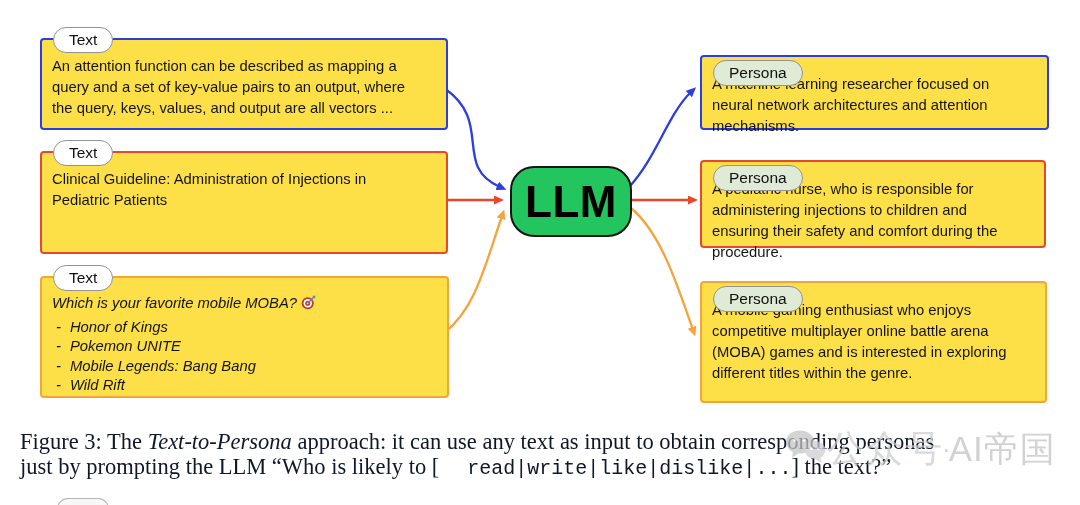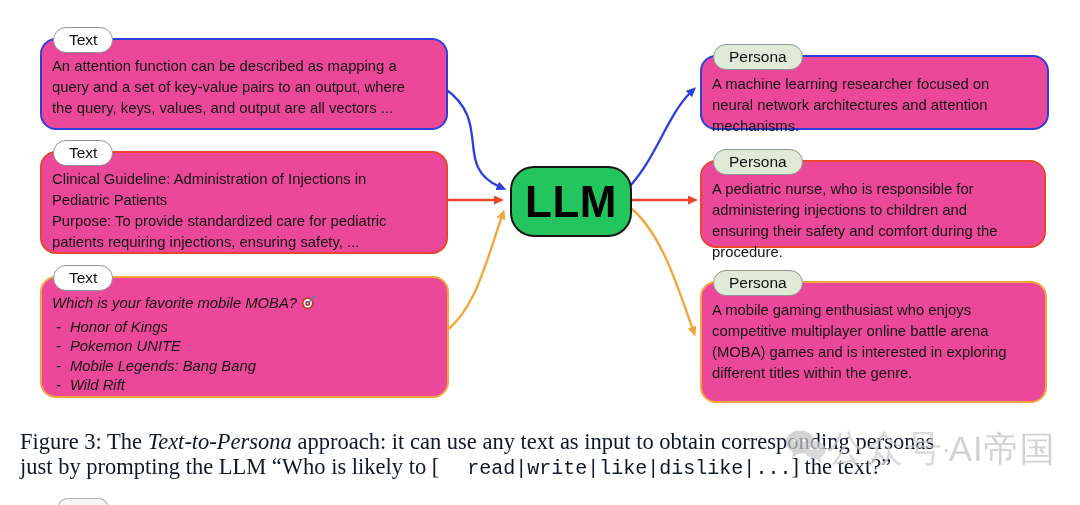--- a/index.html
+++ b/index.html
@@ -2,29 +2,29 @@
 <html><head>
 <meta charset="utf-8">
 <style>
   html,body{margin:0;padding:0;background:#ffffff;}
   .stage{
     position:relative;width:1080px;height:505px;background:#ffffff;
     overflow:hidden;font-family:"Liberation Sans",sans-serif;color:#111;
   }
   svg.arrows{position:absolute;left:0;top:0;width:1080px;height:505px;pointer-events:none;}
 
-  .cbox{position:absolute;border:2.4px solid #333;border-radius:16px;background:#ec4899;}
+  .cbox{position:absolute;border:2.4px solid #333;border-radius:4px;background:#fde047;}
   .cbox .body{padding:16px 28px 6px 10px;font-size:14.8px;line-height:1.42;color:#141414;}
   .cbox.persona .body{padding-top:17px;}
   .tab{
     position:absolute;left:11px;top:-13px;padding:1px 15px;background:#fff;
     border:1.6px solid #939393;border-radius:14px;font-size:15.5px;color:#111;
     line-height:1.45;white-space:nowrap;
   }
-  .tab.green{background:#dfead7;}
+  .tab.green{background:#dfead7;margin-top:16px;}
 
   .bullets{margin:2px 0 0 0;}
   .bullet{display:flex;gap:9px;padding-left:4px;}
   .bullet .dash{flex:0 0 auto;}
 
   .llm{
     position:absolute;left:510px;top:166px;width:118px;height:67px;
     background:#22c55e;border:2.6px solid #151515;border-radius:24px;
     display:flex;align-items:center;justify-content:center;
     font-size:44px;font-weight:bold;letter-spacing:0.5px;color:#000;
@@ -78,21 +78,20 @@
 
   <div class="cbox" style="left: 40px; top: 38px; width: 404px; height: 88px; border-color: rgb(43, 63, 224);">
     <div class="tab">Text</div>
     <div class="body">An attention function can be described as mapping a query and a set of key-value pairs to an output, where the query, keys, values, and output are all vectors ...</div>
   </div>
 
   <div class="cbox" style="left: 40px; top: 151px; width: 404px; height: 99px; border-color: rgb(232, 71, 43);">
     <div class="tab">Text</div>
     <div class="body">
       <div>Clinical Guideline: Administration of Injections in Pediatric Patients</div>
-      <div>Purpose: To provide standardized care for pediatric patients requiring injections, ensuring safety, ...</div>
     </div>
   </div>
 
   <div class="cbox" style="left: 40px; top: 276px; width: 405px; height: 118px; border-color: rgb(245, 164, 60);">
     <div class="tab">Text</div>
     <div class="body" style="line-height:1.32;font-style:italic;">
       <div>
         <span>Which is your favorite mobile MOBA?</span><span class="dart"><svg width="15" height="15" viewBox="0 0 20 20">
               <circle cx="9" cy="11" r="8" fill="#c0392b"></circle>
               <circle cx="9" cy="11" r="5.6" fill="#ffffff"></circle>

